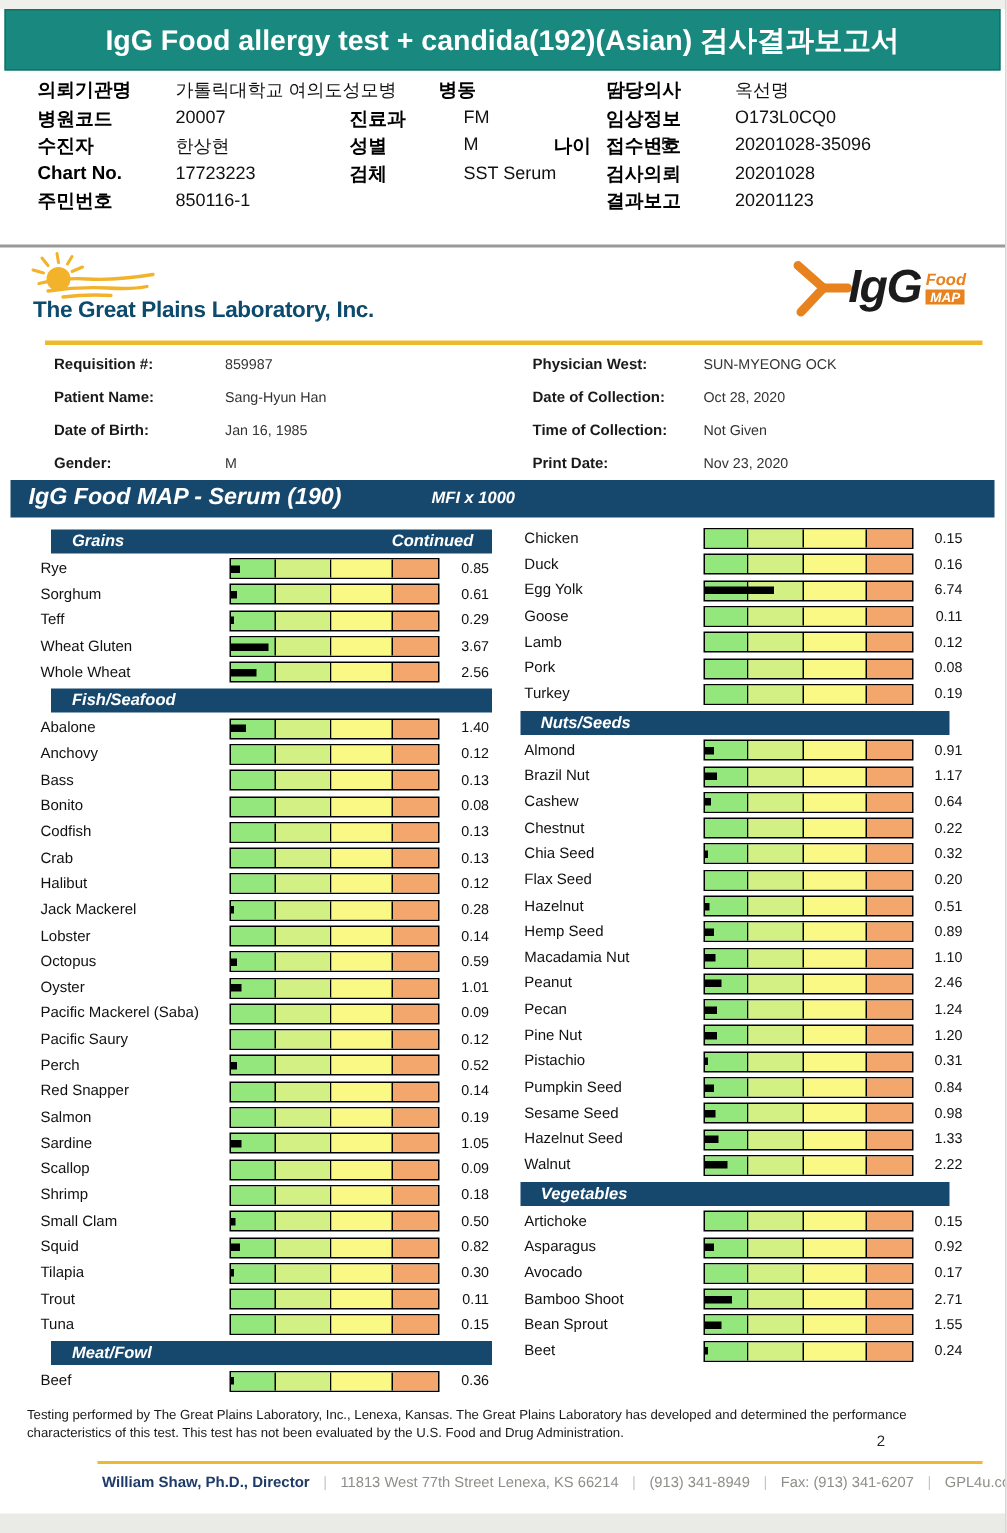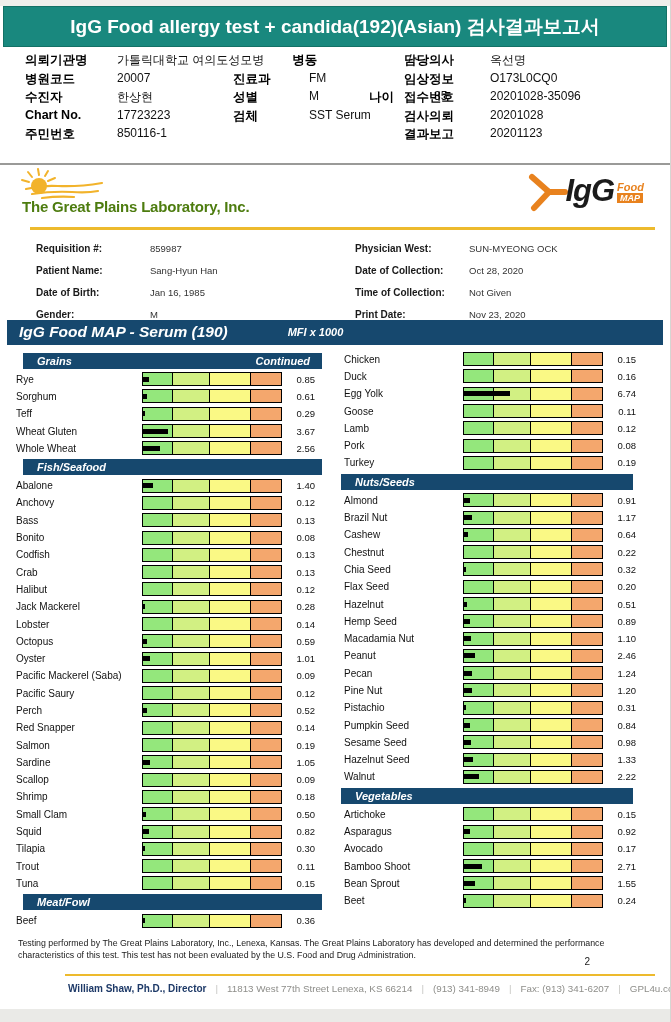--- a/index.html
+++ b/index.html
@@ -23,43 +23,43 @@
   .blockC { left:404px; top:5px; }  .blockC .oi-label { width:58px; }
   .oi-inline-label { font-weight:bold; font-size:12.5px; margin-left:22px; }
   .oi-inline-value { margin-left:12px; }
   .oi-slash { margin-left:24px; }
 
   .hr-divider { height:2px; background:#9a9a98; }
 
   
   .lab-header { position:relative; height:62px; }
   .sun-logo { position:absolute; left:18px; top:3px; }
-  .lab-name { position:absolute; left:22px; top:33px; font-size:15px; font-weight:bold; color:#4d7c0f; letter-spacing:-0.2px; }
+  .lab-name { position:absolute; left:22px; top:33px; font-size:15px; font-weight:bold; color:#0c4a6e; letter-spacing:-0.2px; }
   .igg-logo { position:absolute; right:26px; top:5px; display:flex; align-items:center; }
   .igg-text { font-size:31px; font-weight:900; font-style:italic; color:#1b1b1b; letter-spacing:-1px; margin-left:-4px; }
   .igg-side { display:flex; flex-direction:column; margin-left:3px; margin-top:2px; }
   .igg-food { color:#E8821E; font-weight:bold; font-style:italic; font-size:11px; }
   .igg-map  { background:#E8821E; color:#fff; font-weight:bold; font-style:italic; font-size:9px; padding:0 3px; width:max-content; }
   .gold-rule { margin-left:30px; width:625px; height:2.5px; background:#EDBA2D; }
 
   
   .req { position:relative; height:80px; margin-top:8px; }
   .req-col { position:absolute; top:0; }
   .req-left { left:36px; } .req-right { left:355px; }
-  .req-row { height:22px; display:flex; align-items:center; }
+  .req-row { height:22px; display:flex; }
   .req-label { width:114px; font-weight:bold; font-size:10px; color:#1a1a1a; }
   .req-value { font-size:9.5px; color:#333; }
 
   
   .main-bar { margin:2px 7px 4px 7px; height:25px; background:#16486E; color:#fff; display:flex; align-items:center; }
   .main-title { font-size:15.5px; font-weight:bold; font-style:italic; margin-left:12px; }
   .main-sub { font-size:11px; font-style:italic; font-weight:bold; margin-left:60px; }
 
   
-  .results { display:flex; gap:6px; padding:2px 0 0 13px; }
+  .results { display:flex; gap:6px; padding:2px 0 0 24px; }
   .col { }
   .col-left { width:322px; }
   .col-right { width:329px; }
   .sec-header { height:16px; background:#16486E; color:#fff; display:flex; align-items:center;
                 justify-content:space-between; font-size:11px; font-style:italic; font-weight:bold;
                 margin:2px 0; padding:0 12px 0 14px; }
   .col-left  .sec-header { margin-left:10px; margin-right:13px; }
   .col-right .sec-header { margin-right:37px; }
   .food-row { display:flex; align-items:center; height:17.3px; }
   .food-label { font-size:10px; color:#111; white-space:nowrap; overflow:hidden; }

